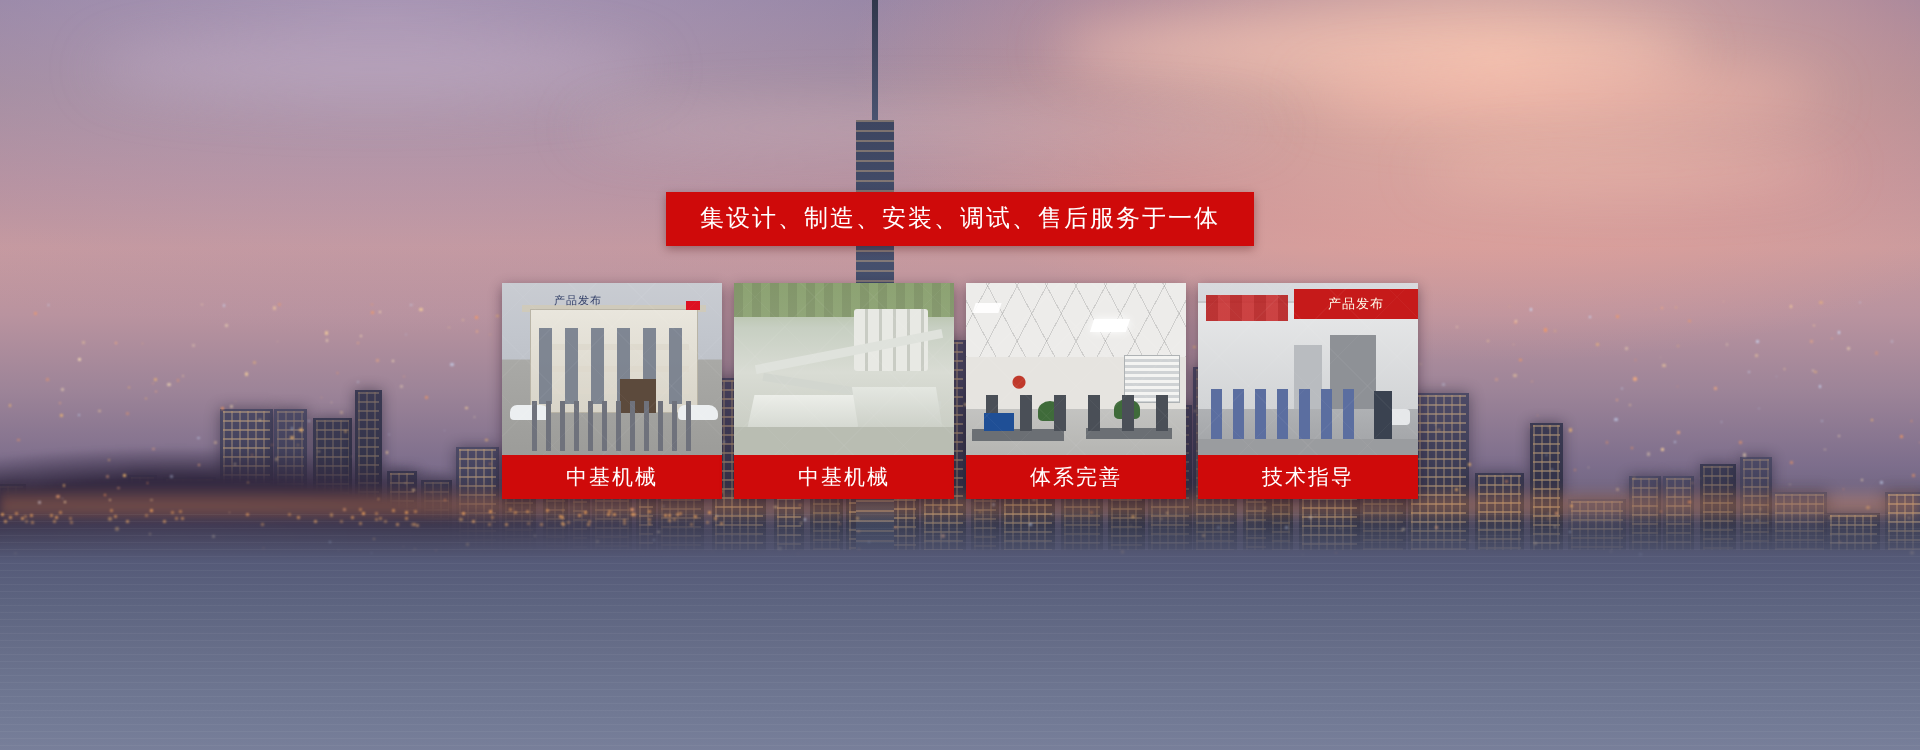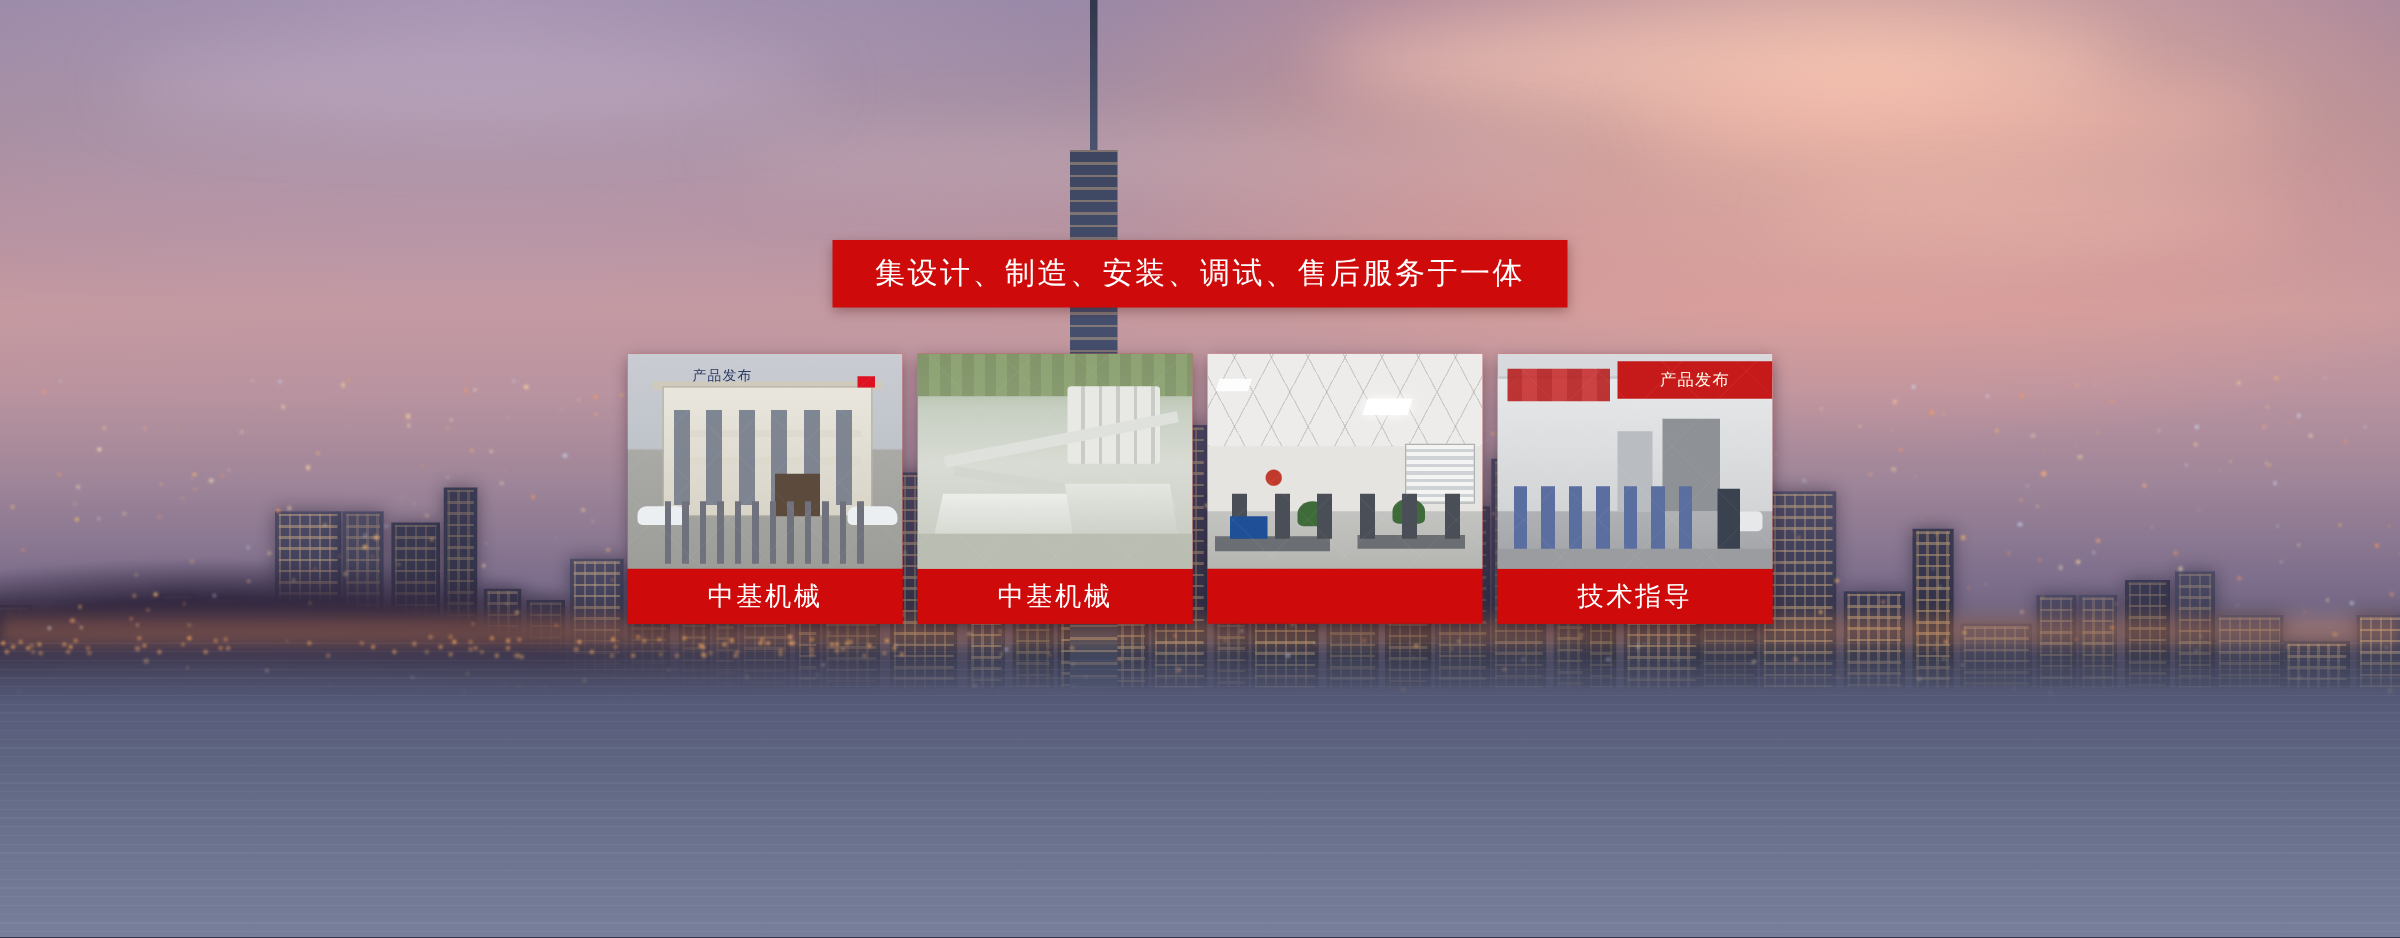--- a/index.html
+++ b/index.html
@@ -862,20 +862,21 @@
         <div class="logo"></div>
         <div class="win"></div>
         <div class="plant"></div>
           <div class="plant2"></div>
         <div class="desk"></div>
           <div class="desk2"></div>
         <div class="people"></div>
         <div class="lap"></div>
         <div class="wm"></div>
       </div>
+      <div class="cap">体系完善</div>
     </div>
 
     <div class="card">
       <div class="photo p4">
         <div class="bldg"></div>
         <div class="redstripe"></div>
         <div class="banner">
             <span>产品发布</span>
           </div>
         <div class="gate2"></div>

